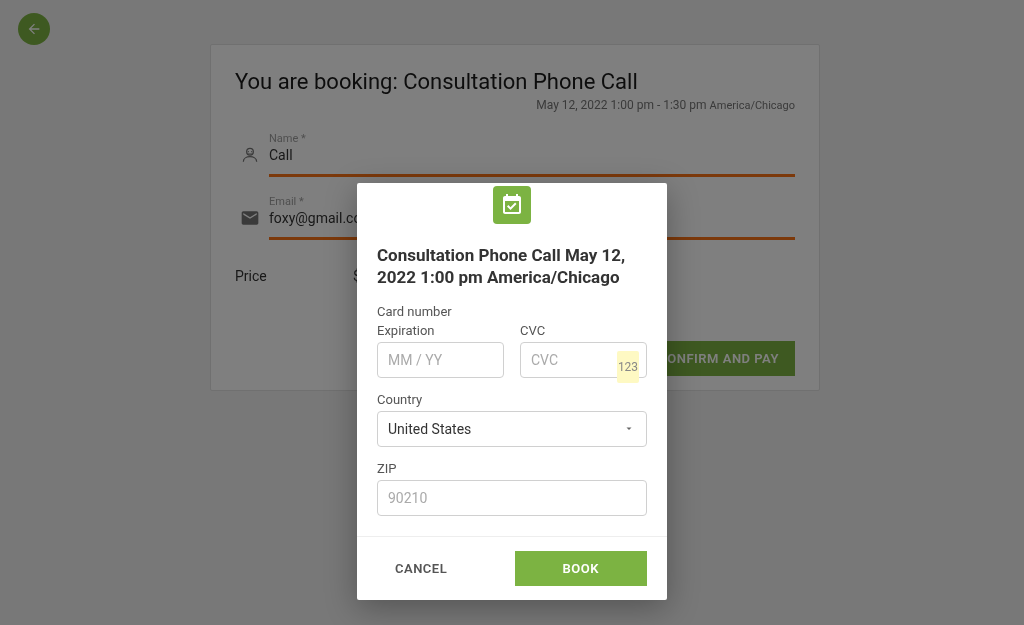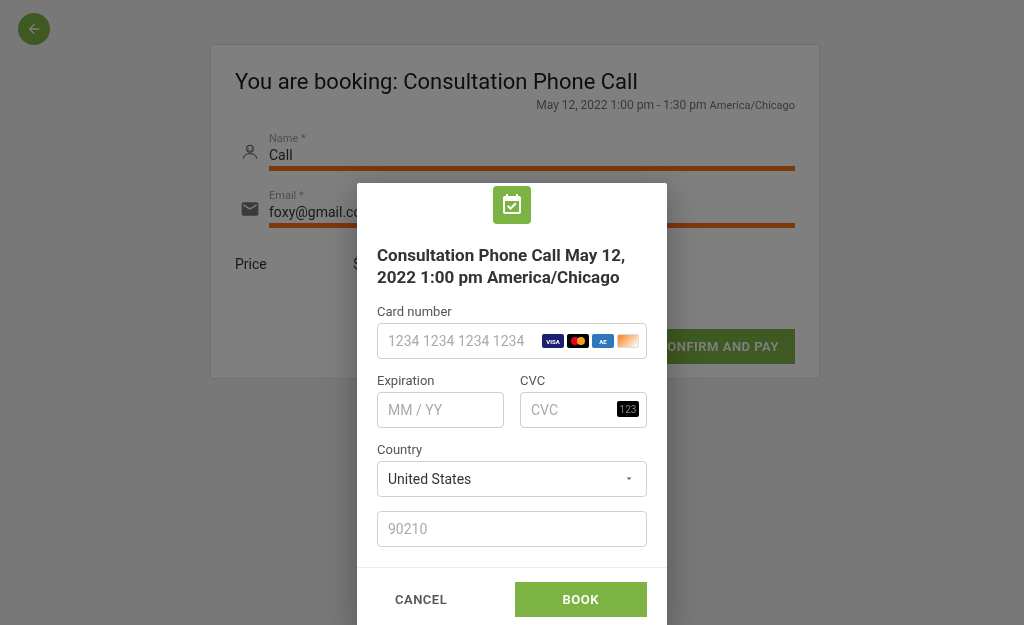--- a/index.html
+++ b/index.html
@@ -6,21 +6,21 @@
   body { width: 1024px; height: 625px; background: #f0f0f0; position: relative; overflow: hidden; }
   .back-btn { position: absolute; top: 13px; left: 18px; width: 32px; height: 32px; border-radius: 50%; background: #7cb342; display: flex; align-items: center; justify-content: center; cursor: pointer; }
   .back-btn svg { width: 16px; height: 16px; fill: #fff; }
   .card { position: absolute; left: 210px; top: 44px; width: 610px; background: #fff; border: 1px solid #e0e0e0; border-radius: 2px; padding: 24px 24px 24px 24px; }
   .card h1 { font-size: 22px; font-weight: 400; color: #1a1a1a; margin-bottom: 4px; }
   .card .subtitle { font-size: 12px; color: #757575; margin-bottom: 20px; text-align: right; }
   .card .subtitle .tz { font-size: 11px; }
   .field-row { display: flex; align-items: center; margin-bottom: 18px; padding-left: 4px; }
   .field-row .icon { width: 22px; height: 22px; margin-right: 8px; color: #757575; display:flex; align-items:center; justify-content:center;}
   .field-row .icon svg { width: 20px; height: 20px; fill: #757575; }
-  .field-row .field-inner { flex: 1; border-bottom: 5px solid #f97316; padding-bottom: 2px; }
+  .field-row .field-inner { flex: 1; border-bottom: 3px solid #f97316; padding-bottom: 10px; }
   .field-row .label { font-size: 11px; color: #9e9e9e; display: block; }
   .field-row .value { font-size: 14px; color: #333; }
   .kv-row { display: flex; margin-bottom: 28px; font-size: 14px; color: #333; }
   .kv-row .k { width: 118px; }
   .kv-row .v { }
   .pay-hint { font-size: 12px; color: #888; margin-left: 22px; }
   .radio-wrap { display:flex; align-items:center; }
   .radio { width: 16px; height: 16px; border: 2px solid #7cb342; border-radius: 50%; display:inline-flex; align-items:center; justify-content:center; margin-right:6px;}
   .radio .dot { width: 8px; height: 8px; border-radius:50%; background:#e53935; }
   .confirm-btn { position: absolute; right: 24px; bottom: 14px; background: #7cb342; color: #fff; font-size: 13px; font-weight: 600; border: none; padding: 10px 16px; letter-spacing: 0.5px; cursor: pointer; }
@@ -43,21 +43,21 @@
   .brand.mc { background:#000; position:relative;}
   .brand.mc::before, .brand.mc::after { content:""; width:8px; height:8px; border-radius:50%; position:absolute; top:3px;}
   .brand.mc::before { background:#eb001b; left:4px;}
   .brand.mc::after { background:#f79e1b; right:4px; mix-blend-mode:screen;}
   .brand.amex { background:#2e77bb; }
   .brand.disc { background:linear-gradient(135deg,#f58220,#fff); border:1px solid #ddd;}
   .row2 { display:flex; gap: 16px; margin-bottom: 0px;}
   .row2 > div { flex:1; }
   .cvc-wrap { position: relative; }
   .cvc-wrap .mf-input { padding-right: 32px; }
-  .cvc-icon { position: absolute; right: 8px; top: 28px; width: 22px; height: 16px; background: #000000; border-radius: 2px; display:flex; align-items:center; justify-content:center; font-size:10px; color:#888;}
+  .cvc-icon { position: absolute; right: 8px; top: 28px; width: 22px; height: 32px; background: #fef9c3; border-radius: 2px; display:flex; align-items:center; justify-content:center; font-size:12px; color:#888;}
   .select-wrap { position: relative; margin-bottom: 14px;}
   .select-wrap .mf-input { margin-bottom: 0; appearance: none; background:#fff;}
   .chev { position:absolute; right:12px; top:50%; transform:translateY(-50%); pointer-events:none;}
   .chev svg { width:12px; height:12px; fill:#666;}
   .modal-footer { display:flex; border-top: 1px solid #eee; margin-top: 6px; padding: 14px 20px;}
   .modal-footer .spacer { flex:1; }
   .cancel-btn { background:none; border:none; font-size:13px; font-weight:600; color:#555; cursor:pointer; padding: 10px 18px; letter-spacing:0.5px;}
   .book-btn { background:#7cb342; border:none; color:#fff; font-size:13px; font-weight:600; padding: 10px 48px; cursor:pointer; letter-spacing:0.5px;}
 </style>
 </head>
@@ -122,29 +122,20 @@
 <div class="modal">
   <div class="modal-body">
     <div class="modal-icon">
       <svg viewBox="0 0 24 24">
           <path d="M19 3h-1V1h-2v2H8V1H6v2H5c-1.1 0-2 .9-2 2v14c0 1.1.9 2 2 2h14c1.1 0 2-.9 2-2V5c0-1.1-.9-2-2-2zm0 16H5V8h14v11zm-8.5-2l-3.5-3.5 1.4-1.4 2.1 2.1 4.6-4.6 1.4 1.4-6 6z"></path>
         </svg>
     </div>
     <h2>Consultation Phone Call May 12, 2022 1:00 pm America/Chicago</h2>
 
     <label class="mf-label">Card number</label>
-    <div class="card-input-wrap">
-      <input class="mf-input" type="text" placeholder="1234 1234 1234 1234" style="">
-      <div class="brand-strip">
-        <span class="brand visa">VISA</span>
-        <span class="brand mc"></span>
-        <span class="brand amex">AE</span>
-        <span class="brand disc"></span>
-      </div>
-    </div>
 
     <div class="row2">
       <div>
         <label class="mf-label">Expiration</label>
         <input class="mf-input" type="text" placeholder="MM / YY" style="">
       </div>
       <div class="cvc-wrap">
         <label class="mf-label">CVC</label>
         <input class="mf-input" type="text" placeholder="CVC" style="">
         <span class="cvc-icon">123</span>
@@ -154,20 +145,21 @@
     <label class="mf-label">Country</label>
     <div class="select-wrap">
       <select class="mf-input">
         <option>United States</option>
       </select>
       <span class="chev"><svg viewBox="0 0 24 24">
             <path d="M7 10l5 5 5-5z"></path>
           </svg></span>
     </div>
 
+    <label class="mf-label">ZIP</label>
     <input class="mf-input" type="text" placeholder="90210" style="">
   </div>
 
   <div class="modal-footer">
     <button class="cancel-btn">CANCEL</button>
     <div class="spacer"></div>
     <button class="book-btn">BOOK</button>
   </div>
 </div>
 

